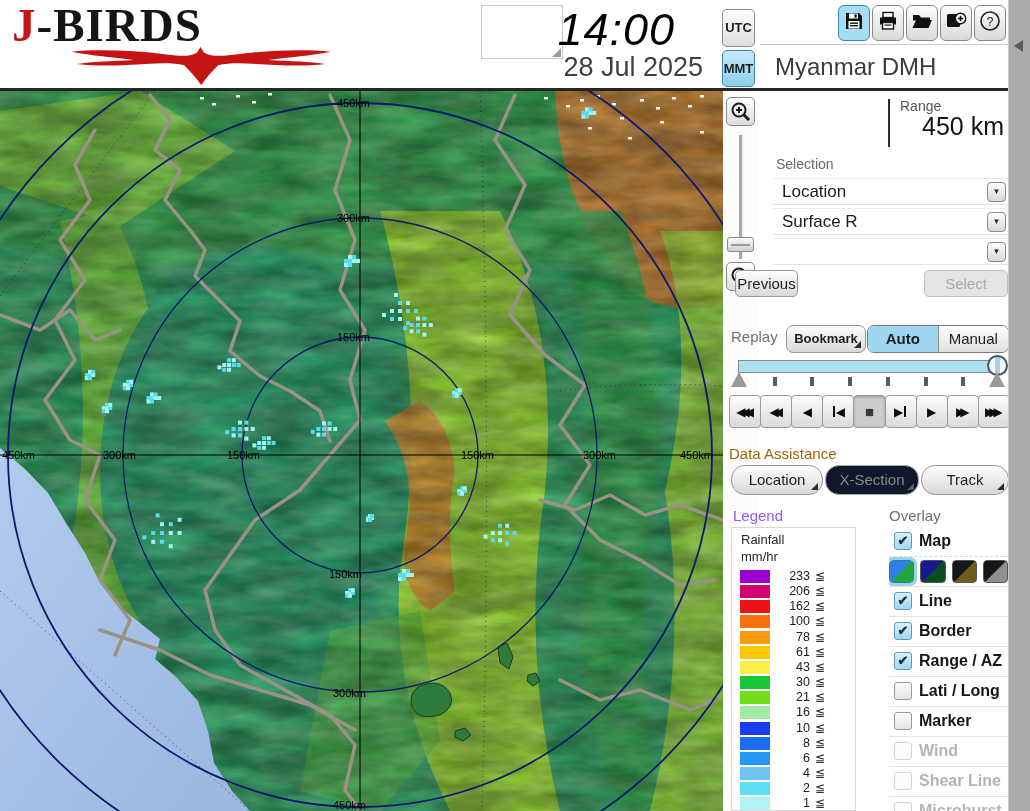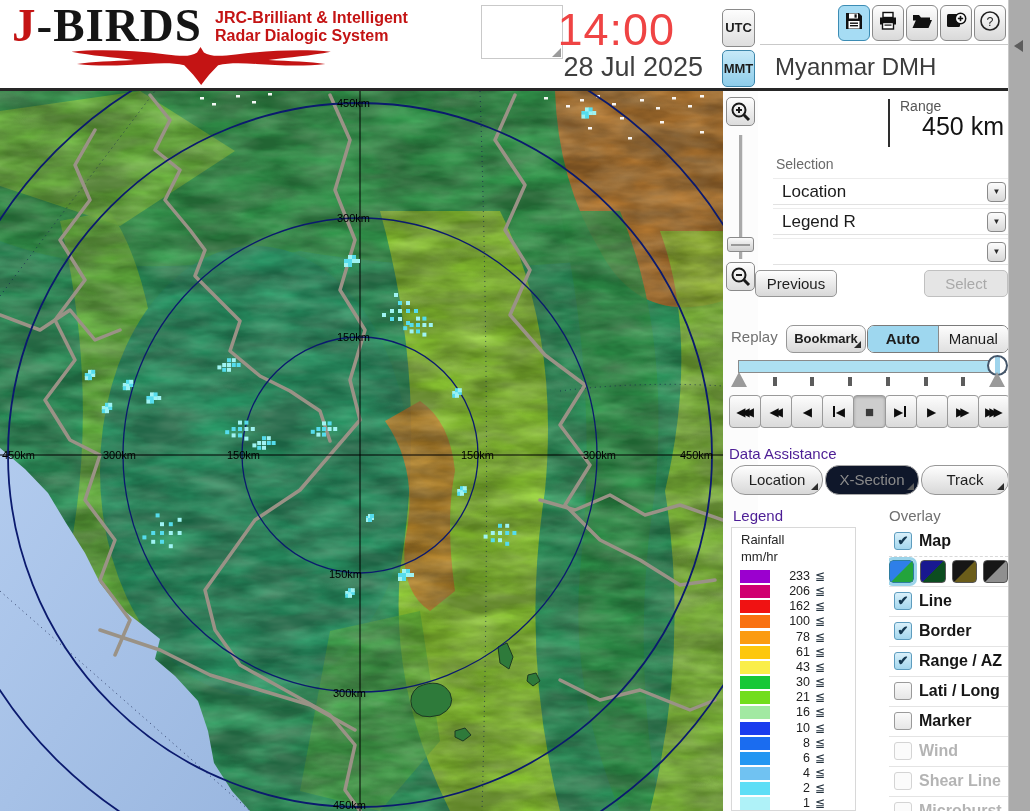--- a/index.html
+++ b/index.html
@@ -11,21 +11,21 @@
   .brand{position:absolute;left:12px;top:0px;font-family:"Liberation Serif",serif;
          font-weight:bold;font-size:47px;line-height:50px;color:#151515;letter-spacing:1px;}
   .brand .j{color:#c41414;}
   .tagline{position:absolute;left:215px;top:9px;color:#c41414;font-weight:bold;
            font-size:16px;line-height:18px;white-space:nowrap;}
   .eagle{position:absolute;left:8px;top:47px;}
   .logo-spacer{position:absolute;left:481px;top:5px;width:80px;height:52px;background:#fff;
                border:1px solid #c9c9c9;}
   .logo-spacer:after{content:"";position:absolute;right:1px;bottom:1px;width:0;height:0;
                border-left:9px solid transparent;border-bottom:9px solid #9a9a9a;}
-  .clock-time{position:absolute;right:355px;top:4px;font-size:45px;color:#ef4444;letter-spacing:1px;}
+  .clock-time{position:absolute;right:355px;top:4px;font-size:45px;color:#000000;letter-spacing:1px;font-style:italic;}
   .clock-date{position:absolute;right:327px;top:52px;font-size:27px;color:#3f3f3f;}
   .tz-btn{position:absolute;left:722px;width:33px;border-radius:5px;text-align:center;
           font-size:13px;font-weight:bold;color:#1c1c1c;border:1px solid #8a8a8a;
           background:linear-gradient(#fdfdfd,#dedede);box-sizing:border-box;cursor:pointer;}
   .tz-utc{top:9px;height:38px;line-height:36px;}
   .tz-mmt{top:50px;height:37px;line-height:35px;background:linear-gradient(#c6e9f8,#8ecdea);
           border-color:#3d86aa;}
   .toolbar{position:absolute;left:838px;top:5px;display:flex;gap:2px;}
   .tb-btn{width:32px;height:36px;border:1px solid #8a8a8a;border-radius:6px;box-sizing:border-box;
           background:linear-gradient(#fefefe,#d9d9d9);display:flex;align-items:center;
@@ -77,26 +77,26 @@
   .tick{position:absolute;top:377px;width:4px;height:9px;background:#5c5c5c;}
   .pb-row{position:absolute;left:729px;top:395px;width:281px;height:33px;display:flex;}
   .pb{flex:1;border:1px solid #9a9a9a;border-radius:4px;box-sizing:border-box;margin-left:-1px;
       background:linear-gradient(#fdfdfd,#dadada);display:flex;align-items:center;
       justify-content:center;font-size:12px;color:#0c0c0c;cursor:pointer;}
   .pb:first-child{margin-left:0;}
   .pb.active{background:#cdcdcd;box-shadow:inset 0 1px 3px rgba(0,0,0,.25);color:#3a3a3a;}
   .pb .t{letter-spacing:-5px;margin-right:5px;}
   .pb .bar{width:2px;height:11px;background:#0c0c0c;margin:0 1px;}
   
-  .da-label{position:absolute;left:729px;top:445px;font-size:15px;color:#4c1d95;}
+  .da-label{position:absolute;left:729px;top:445px;font-size:15px;color:#a16207;}
   .da-btn{top:465px;height:30px;line-height:28px;border-radius:14px;}
   .da-btn.dim{background:#0f172a;color:#8a8a8a;border-color:#a8a8a8;}
   .da-btn.dim:after{border-bottom-color:#5a5a5a;}
   
-  .legend-label{position:absolute;left:733px;top:507px;font-size:15px;color:#4c1d95;}
+  .legend-label{position:absolute;left:733px;top:507px;font-size:15px;color:#8b5cf6;}
   .legend-box{position:absolute;left:731px;top:527px;width:125px;height:284px;background:#fff;
       border:1px solid #d8d8d8;box-sizing:border-box;overflow:hidden;}
   .lg-t{position:absolute;left:9px;font-size:13px;color:#262626;}
   .lg-row{position:absolute;left:0;width:125px;height:14px;}
   .lg-sw{position:absolute;left:8px;top:0;width:30px;height:13px;}
   .lg-v{position:absolute;left:38px;top:0;width:40px;text-align:right;font-size:12.5px;
         line-height:13px;color:#202020;}
   .lg-c{position:absolute;left:83px;top:0;font-size:12px;line-height:13px;color:#22303c;}
   
   .overlay-label{position:absolute;left:889px;top:507px;font-size:15px;color:#707070;}
@@ -414,24 +414,20 @@
       <svg width="22" height="22" viewBox="0 0 22 22">
         <circle cx="9" cy="9" r="6.5" fill="none" stroke="#1a1a1a" stroke-width="2"></circle>
         <line x1="13.8" y1="13.8" x2="19" y2="19" stroke="#1a1a1a" stroke-width="3"></line>
         <line x1="6" y1="9" x2="12" y2="9" stroke="#1a1a1a" stroke-width="2"></line>
       </svg>
     </div>
   </div>
 
   <div class="hdr">
     <div class="brand"><span class="j">J</span><span>-BIRDS</span></div>
-    <div class="tagline">
-      <div>JRC-Brilliant &amp; Intelligent</div>
-      <div>Radar  Dialogic  System</div>
-    </div>
     <svg class="eagle" width="385" height="38" viewBox="0 0 400 56">
       <path fill="#c41414" d="M195,8 L200,0 L205,8 C215,15 232,13 252,11 C302,5 352,3 392,7
         C362,13 332,15 300,19 C332,21 362,21 384,25 C352,29 312,27 282,25 C262,24 242,23 226,27
         C216,37 209,45 201,56 C193,45 186,37 176,27 C160,23 140,24 120,25 C90,27 50,29 18,25
         C40,21 70,21 102,19 C70,15 40,13 10,7 C50,3 100,5 150,11 C170,13 185,15 195,8 Z"></path>
     </svg>
     <div class="logo-spacer"></div>
     <div class="clock-time">14:00</div>
     <div class="clock-date">28 Jul 2025</div>
     <div class="tz-btn tz-utc">UTC</div>
@@ -484,28 +480,28 @@
   <div class="rangebox-line"></div>
   <div class="range-label">Range</div>
   <div class="range-value">450 km</div>
 
   <div class="sel-label">Selection</div>
   <div class="dd" style="top:178px">
     <span class="val">Location</span>
     <span class="arrow">▼</span>
   </div>
   <div class="dd" style="top:208px">
-    <span class="val">Legend R</span>
+    <span class="val">Surface R</span>
     <span class="arrow">▼</span>
   </div>
   <div class="dd" style="top:238px">
     <span class="val"></span>
     <span class="arrow">▼</span>
   </div>
-  <div class="btn" style="left:755px;top:270px;width:82px;height:27px;line-height:25px">Previous</div>
+  <div class="btn" style="left:735px;top:270px;width:63px;height:27px;line-height:25px">Previous</div>
   <div class="btn disabled" style="left:924px;top:270px;width:84px;height:27px;line-height:25px">Select</div>
 
   <div class="replay-label">Replay</div>
   <div class="btn corner bookmark">Bookmark</div>
   <div class="segctl">
     <div class="seg sel">Auto</div>
     <div class="seg">Manual</div>
   </div>
   <div class="slider-track"></div>
   <div class="slider-thumb"></div>

